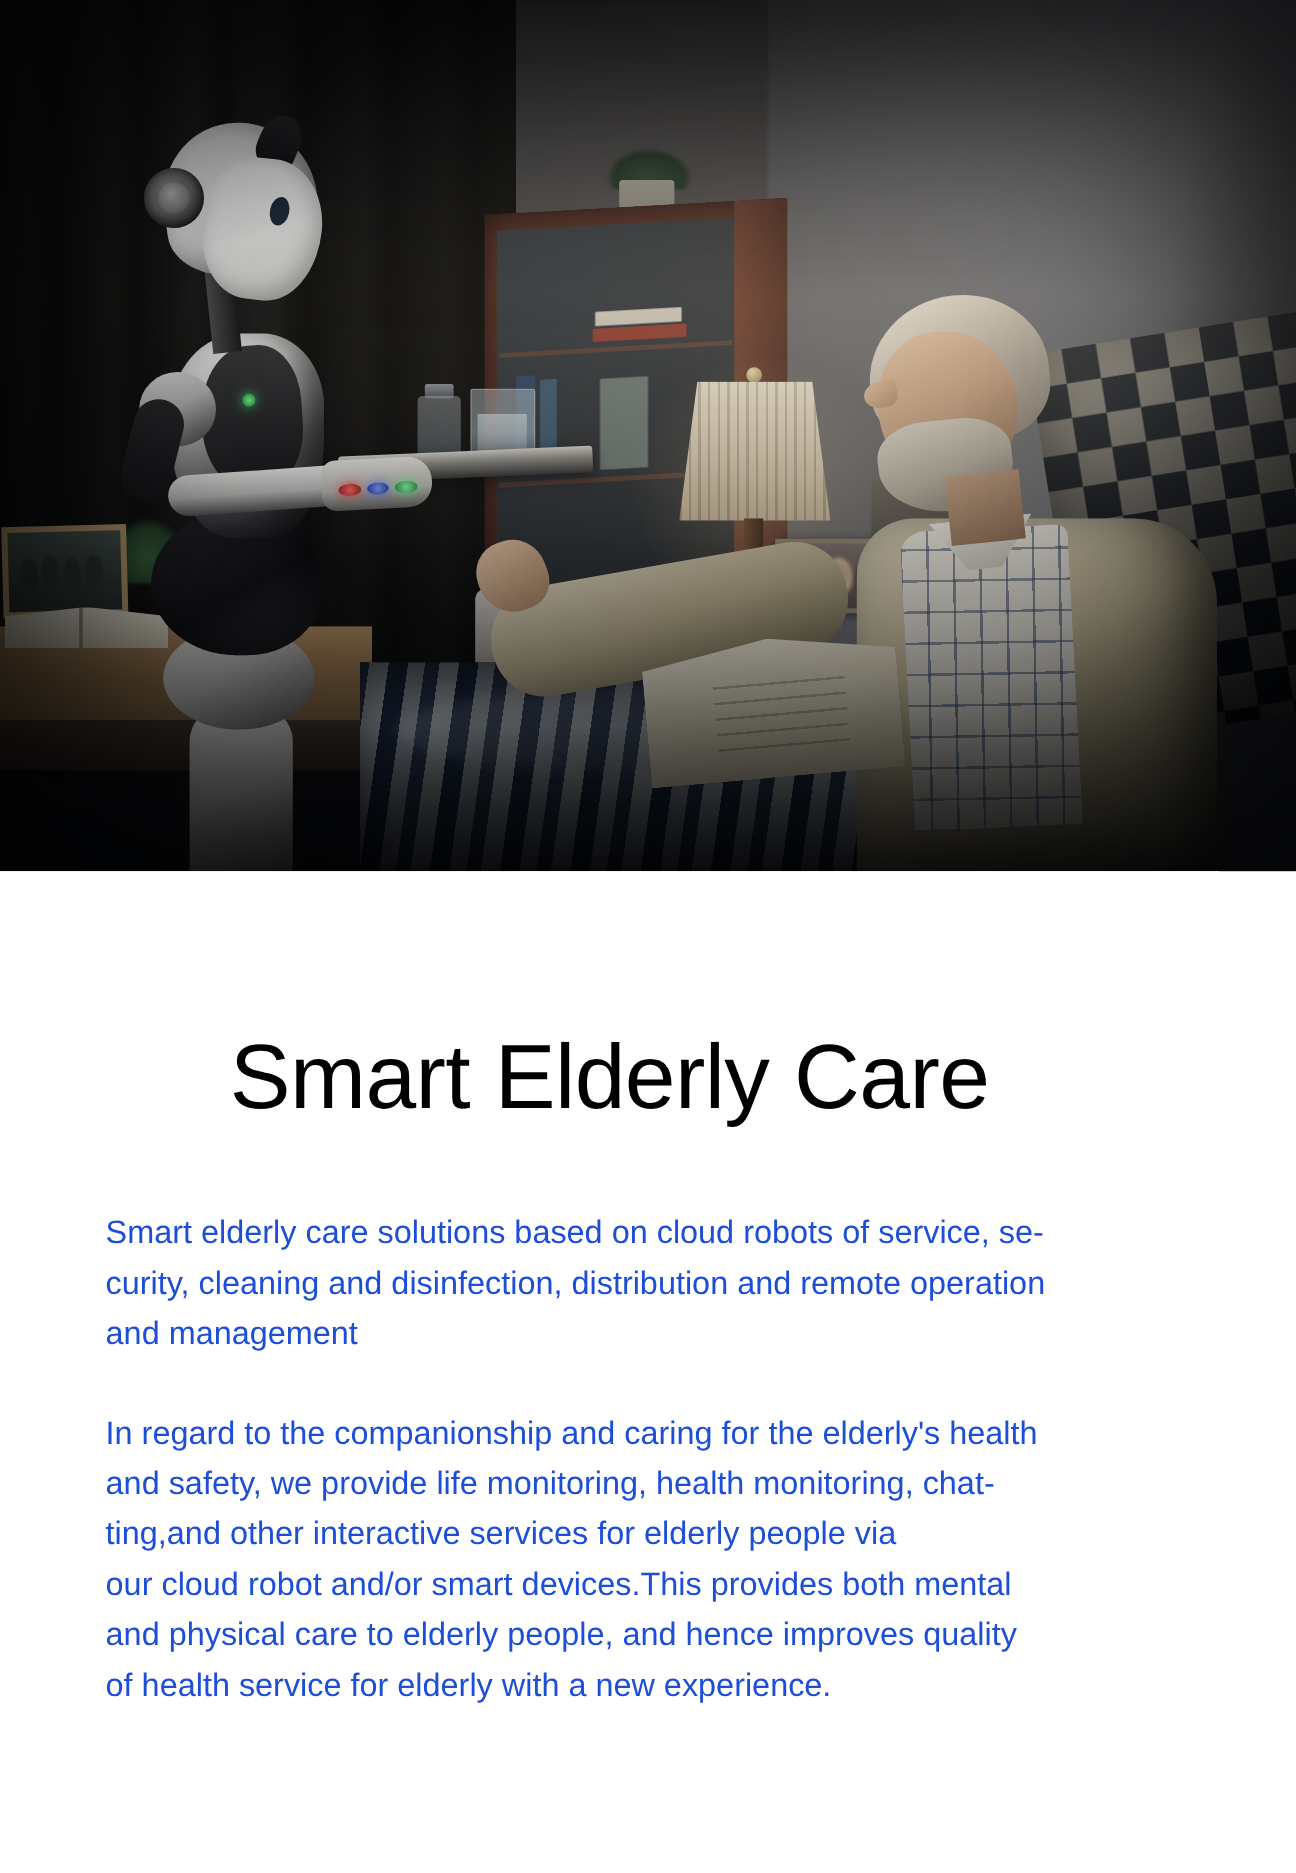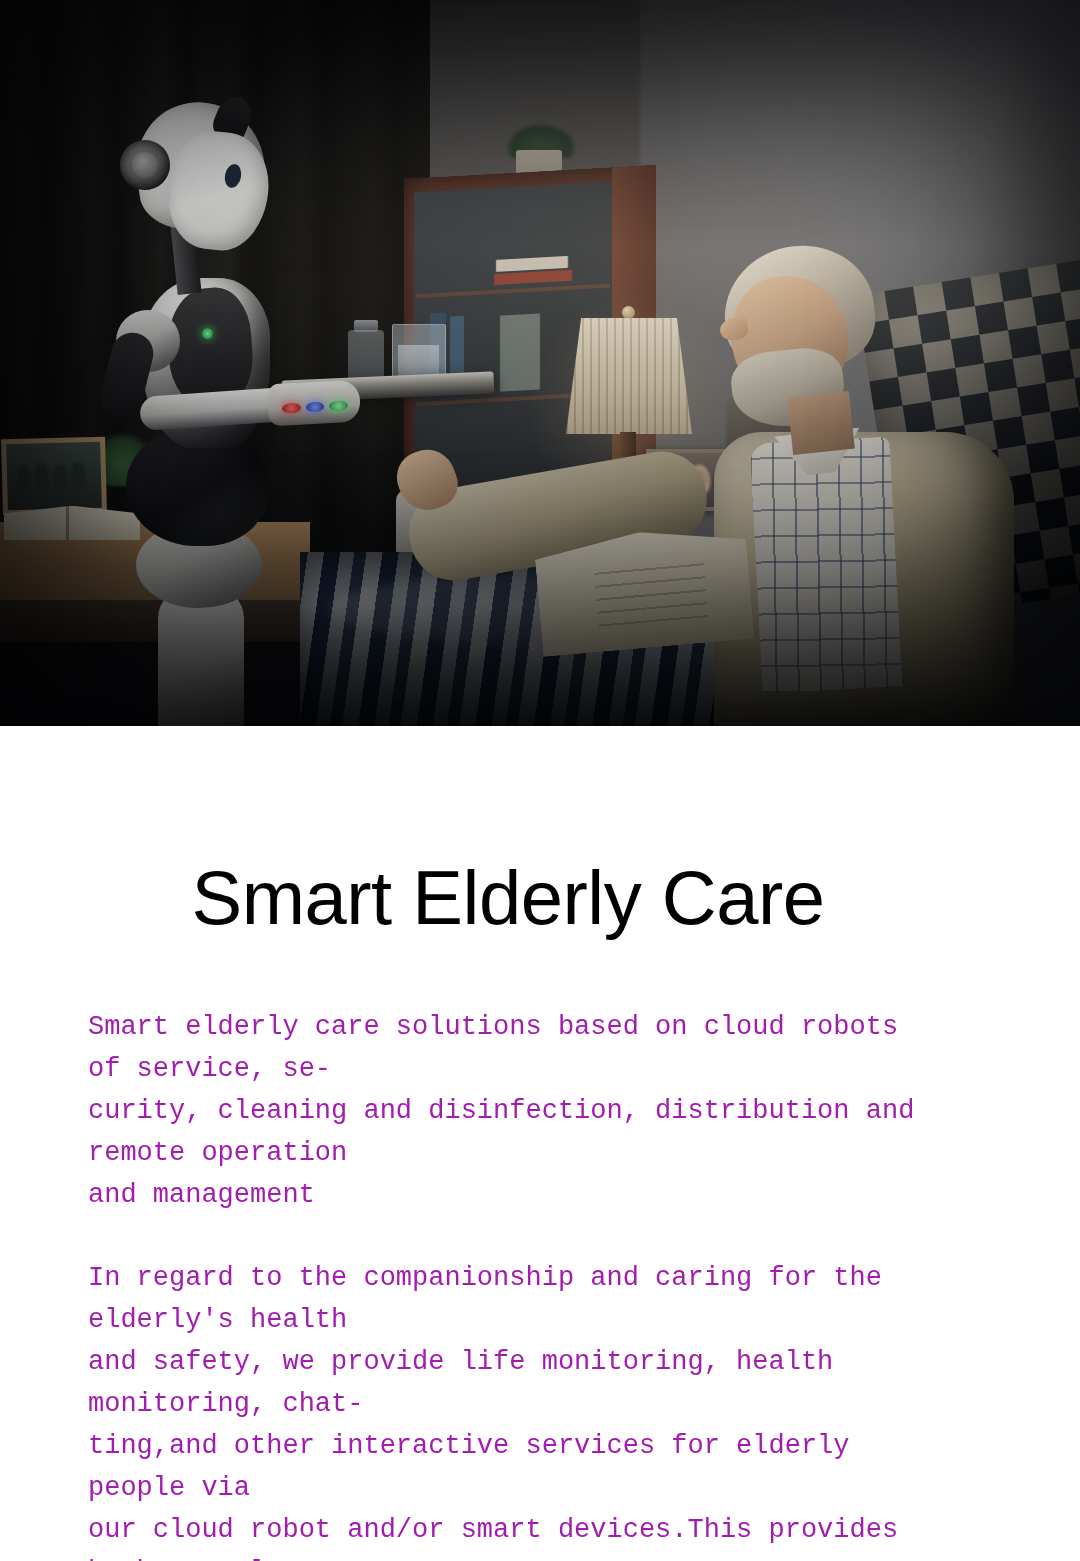--- a/index.html
+++ b/index.html
@@ -581,24 +581,24 @@
     color: #000000;
     font-family: "Liberation Sans", sans-serif;
   }
   .body-copy {
     margin: 0;
     padding: 0 76px 0 76px;
     box-sizing: border-box;
   }
   .para {
     margin: 0;
-    color: #a21caf;
+    color: #1d4ed8;
     font-size: 27px;
     line-height: 42px;
-    font-family: Liberation Mono, monospace;
+    font-family: Liberation Sans, sans-serif;
     white-space: pre-line;
   }
   .para.p1 { margin-top: 70px; }
   .para.p2 { margin-top: 41px; }
 </style>
 </head>
 <body>
 
 <div class="page">
 

